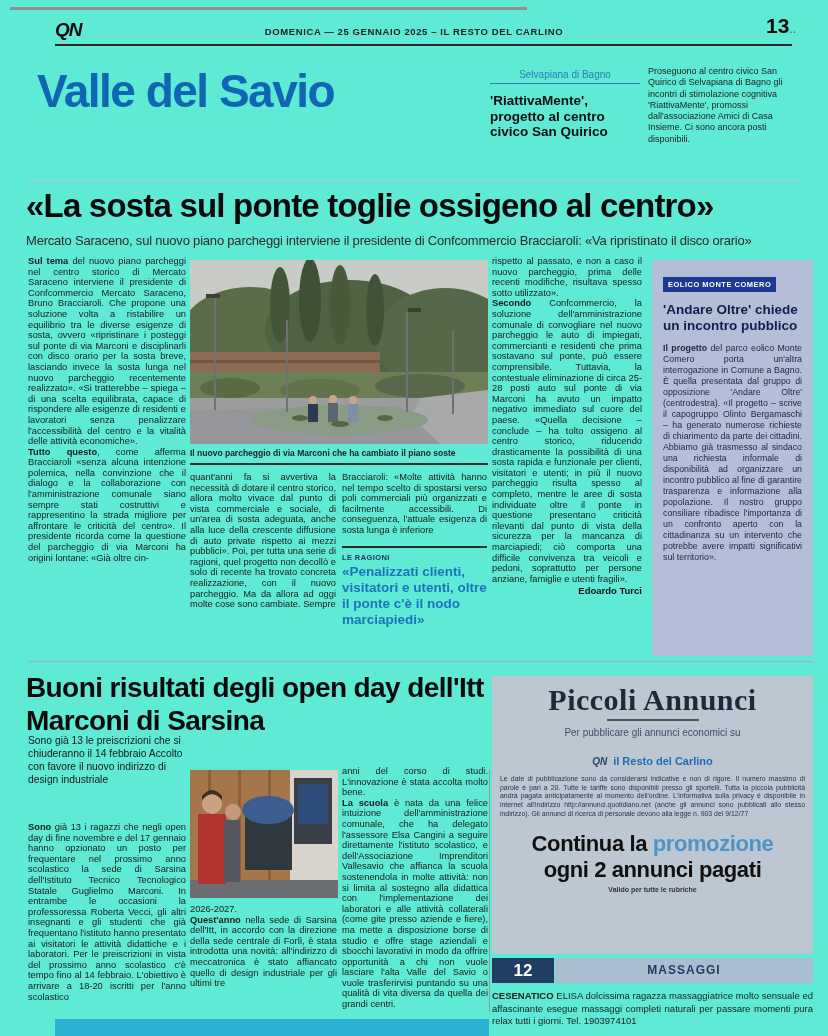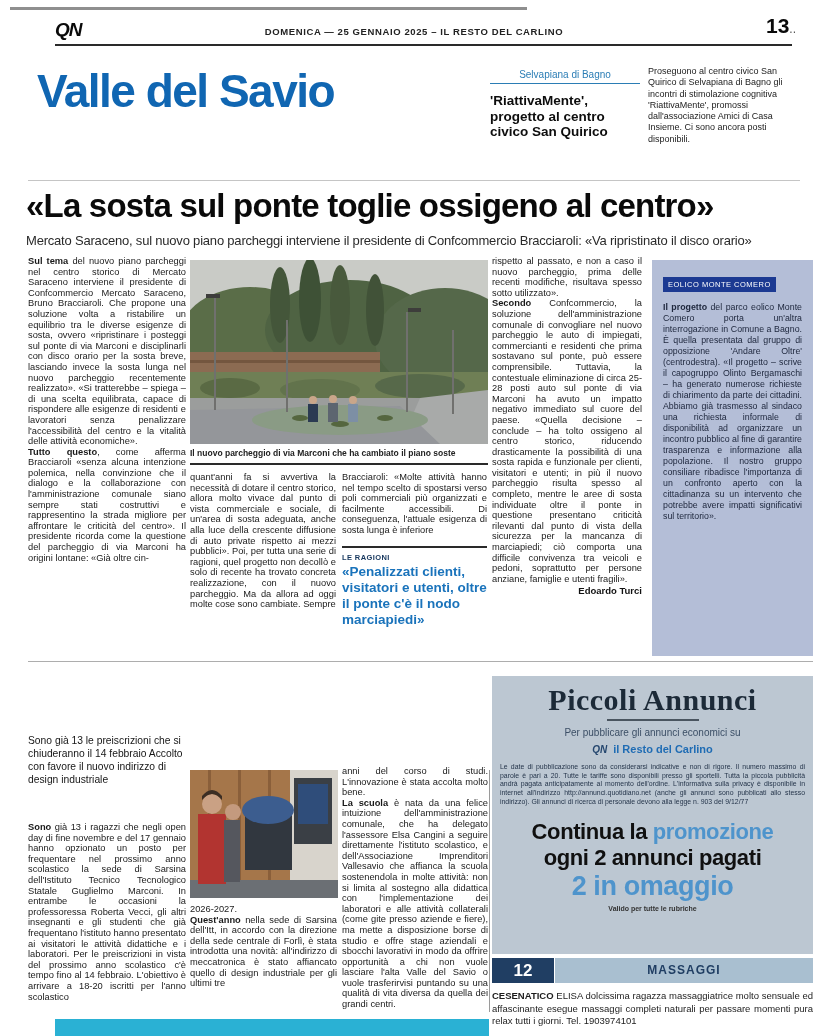--- a/index.html
+++ b/index.html
@@ -1,19 +1,19 @@
 <!DOCTYPE html>
 <html><head>
 <meta charset="utf-8">
 <style>
   * { margin:0; padding:0; box-sizing:border-box; }
   html,body { background:#e8e8e8; }
   .page {
     position:relative; width:828px; height:1036px; margin:0 auto;
-    background:#ffffff; overflow:hidden;
+    background:#5eead4; overflow:hidden;
     font-family:"Liberation Sans", sans-serif; color:#111;
   }
   .abs { position:absolute; }
   .rule { position:absolute; background:#c5c5c5; }
   .body-text {
     font-size:9.3px; line-height:10.6px; text-align:justify; color:#1a1a1a;
     overflow:hidden;
   }
   .lead { font-weight:bold; }
   
@@ -28,32 +28,32 @@
   .brief-body { font-size:9px; line-height:11.3px; color:#222; text-align:left; }
   
   .headline { font-size:33px; font-weight:bold; letter-spacing:-0.8px; color:#0a0a0a; }
   .deck { font-size:13px; color:#2a2a2a; letter-spacing:-0.2px; }
   .caption { font-size:8.5px; font-weight:bold; color:#222; }
   .quote-kicker { font-size:7.5px; font-weight:bold; letter-spacing:.4px; color:#14355c; }
   .quote-text { font-size:13.5px; font-weight:bold; line-height:16px; color:#1a73bb; }
   .byline { display:block; text-align:right; font-weight:bold; font-size:9.5px; margin-top:2px; color:#111; }
   
   .sidebar { background:#b4bed7; padding:13px 11px; overflow:hidden; }
-  .sidebar-badge { display:inline-block; background:#1c3a92; color:#fff; font-size:7.5px; font-weight:normal; letter-spacing:.5px; padding:3px 5px; }
+  .sidebar-badge { display:inline-block; background:#1c3a92; color:#fff; font-size:7.5px; font-weight:bold; letter-spacing:.5px; padding:3px 5px; }
   .sidebar-title { margin-top:10px; font-size:13.5px; font-weight:bold; line-height:15.5px; color:#0e1f4b; }
   .sidebar-body { margin-top:10px; font-size:8.8px; line-height:11px; text-align:justify; color:#20293f; }
   
   .headline2 { font-size:28px; font-weight:bold; letter-spacing:-0.6px; line-height:33px; color:#0a0a0a; }
   .standfirst { font-size:10.3px; line-height:13px; color:#161616; }
   
   .annunci { background:#bcc7d2; overflow:hidden; text-align:center; padding-top:7px; }
   .annunci-title { font-family:"Liberation Serif", serif; font-size:30px; font-weight:bold; color:#1c2a38; letter-spacing:.5px; }
   .annunci-title-rule { width:92px; height:2px; background:#4a5560; margin:2px auto 6px auto; }
   .annunci-intro { font-size:10px; color:#3c4f66; }
-  .annunci-brands1 { margin-top:5px; font-size:11px; color:#1f6cb4; }
+  .annunci-brands1 { margin-top:17px; font-size:11px; color:#1f6cb4; }
   .annunci-qn { font-weight:900; font-style:italic; color:#24466e; margin-right:6px; font-size:10px; }
   .annunci-carlino { font-weight:bold; color:#1f6cb4; }
   .annunci-brands2 { margin-top:4px; font-size:9.5px; font-weight:bold; color:#1d3a66; }
   .speed { font-size:19px; font-weight:bold; font-style:italic; letter-spacing:-0.5px; }
   .speed .sp1 { color:#8a9096; } .speed .sp2 { color:#9ccb3b; } .speed .sp3 { color:#a8b2b8; }
   .fineprint { margin:8px 8px 0 8px; font-size:6.9px; line-height:8.7px; text-align:justify; color:#24344a; }
   .promo1 { margin-top:12px; font-size:22px; font-weight:bold; color:#101010; letter-spacing:-0.4px; }
   .promo-blue { color:#4e94cc; }
   .promo3 { font-size:27px; font-weight:bold; color:#4e94cc; letter-spacing:-0.4px; }
   .promo-note { margin-top:3px; font-size:7px; font-weight:bold; color:#333; }
@@ -142,27 +142,29 @@
   <div class="abs quote-text" style="left:342px; top:564px; width:148px;">«Penalizzati clienti, visitatori e utenti, oltre il ponte c'è il nodo marciapiedi»</div>
 
   <div class="abs body-text" style="left:492px; top:256px; width:150px; height:402px;">
     <span>rispetto al passato, e non a caso il nuovo parcheggio, prima delle recenti modifiche, risultava spesso sotto utilizzato».</span><br>
     <span class="lead">Secondo</span><span> Confcommercio, la soluzione dell'amministrazione comunale di convogliare nel nuovo parcheggio le auto di impiegati, commercianti e residenti che prima sostavano sul ponte, può essere comprensibile. Tuttavia, la contestuale eliminazione di circa 25-28 posti auto sul ponte di via Marconi ha avuto un impatto negativo immediato sul cuore del paese. «Quella decisione – conclude – ha tolto ossigeno al centro storico, riducendo drasticamente la possibilità di una sosta rapida e funzionale per clienti, visitatori e utenti; in più il nuovo parcheggio risulta spesso al completo, mentre le aree di sosta individuate oltre il ponte in questione presentano criticità rilevanti dal punto di vista della sicurezza per la mancanza di marciapiedi; ciò comporta una difficile convivenza tra veicoli e pedoni, soprattutto per persone anziane, famiglie e utenti fragili».</span>
     <span class="byline">Edoardo Turci</span>
   </div>
 
   <div class="abs sidebar" style="left:652px; top:260px; width:161px; height:396px;">
     <span class="sidebar-badge">EOLICO MONTE COMERO</span>
+    <div class="sidebar-title">'Andare Oltre' chiede un incontro pubblico</div>
     <div class="sidebar-body">
       <span class="lead">Il progetto</span><span> del parco eolico Monte Comero porta un'altra interrogazione in Comune a Bagno. È quella presentata dal gruppo di opposizione 'Andare Oltre' (centrodestra). «Il progetto – scrive il capogruppo Olinto Bergamaschi – ha generato numerose richieste di chiarimento da parte dei cittadini. Abbiamo già trasmesso al sindaco una richiesta informale di disponibilità ad organizzare un incontro pubblico al fine di garantire trasparenza e informazione alla popolazione. Il nostro gruppo consiliare ribadisce l'importanza di un confronto aperto con la cittadinanza su un intervento che potrebbe avere impatti significativi sul territorio».</span>
     </div>
   </div>
 
   <div class="rule" style="left:28px; top:661px; width:785px; height:1px; background:#adadad;"></div>
 
+  <div class="abs headline2" style="left:26px; top:671px; width:470px;">Buoni risultati degli open day dell'Itt Marconi di Sarsina</div>
   <div class="abs standfirst" style="left:28px; top:734px; width:160px;">Sono già 13 le preiscrizioni che si chiuderanno il 14 febbraio Accolto con favore il nuovo indirizzo di design industriale</div>
 
   <div class="abs body-text" style="left:28px; top:822px; width:158px; height:214px;">
     <span class="lead">Sono</span><span> già 13 i ragazzi che negli open day di fine novembre e del 17 gennaio hanno opzionato un posto per frequentare nel prossimo anno scolastico la sede di Sarsina dell'Istituto Tecnico Tecnologico Statale Guglielmo Marconi. In entrambe le occasioni la professoressa Roberta Vecci, gli altri insegnanti e gli studenti che già frequentano l'istituto hanno presentato ai visitatori le attività didattiche e i laboratori. Per le preiscrizioni in vista del prossimo anno scolastico c'è tempo fino al 14 febbraio. L'obiettivo è arrivare a 18-20 iscritti per l'anno scolastico</span>
   </div>
 
   <div class="abs" style="left:190px; top:770px; width:148px; height:128px; overflow:hidden;">
     <svg width="148" height="128" xmlns="http://www.w3.org/2000/svg">
       <rect width="148" height="128" fill="#a5764a"></rect>
       <rect x="18" y="0" width="3" height="128" fill="#8a5f3a"></rect>
@@ -199,21 +201,20 @@
     <div class="annunci-title-rule"></div>
     <div class="annunci-intro">Per pubblicare gli annunci economici su</div>
     <div class="annunci-brands1">
       <span class="annunci-qn">QN</span><span class="annunci-carlino">il Resto del Carlino</span>
     </div>
     <div class="fineprint">Le date di pubblicazione sono da considerarsi indicative e non di rigore. Il numero massimo di parole è pari a 20. Tutte le tariffe sono disponibili presso gli sportelli. Tutta la piccola pubblicità andrà pagata anticipatamente al momento dell'ordine. L'informativa sulla privacy è disponibile in internet all'indirizzo http://annunci.quotidiano.net (anche gli annunci sono pubblicati allo stesso indirizzo). Gli annunci di ricerca di personale devono alla legge n. 903 del 9/12/77</div>
     <div class="promo1">
       <span>Continua la </span><span class="promo-blue">promozione</span>
     </div>
     <div class="promo1" style="margin-top:0;">ogni 2 annunci pagati</div>
-    <div class="promo3">2 in omaggio</div>
     <div class="promo-note">Valido per tutte le rubriche</div>
   </div>
 
   <div class="abs" style="left:492px; top:958px; width:321px; height:25px;">
     <div class="cat-badge">12</div>
     <div class="cat-band">MASSAGGI</div>
   </div>
 
   <div class="abs listing" style="left:492px; top:990px; width:321px; height:42px; overflow:hidden;">
     <span class="lead">CESENATICO</span><span> ELISA dolcissima ragazza massaggiatrice molto sensuale ed affascinante esegue massaggi completi naturali per passare momenti pura relax tutti i giorni. Tel. 1903974101</span>

